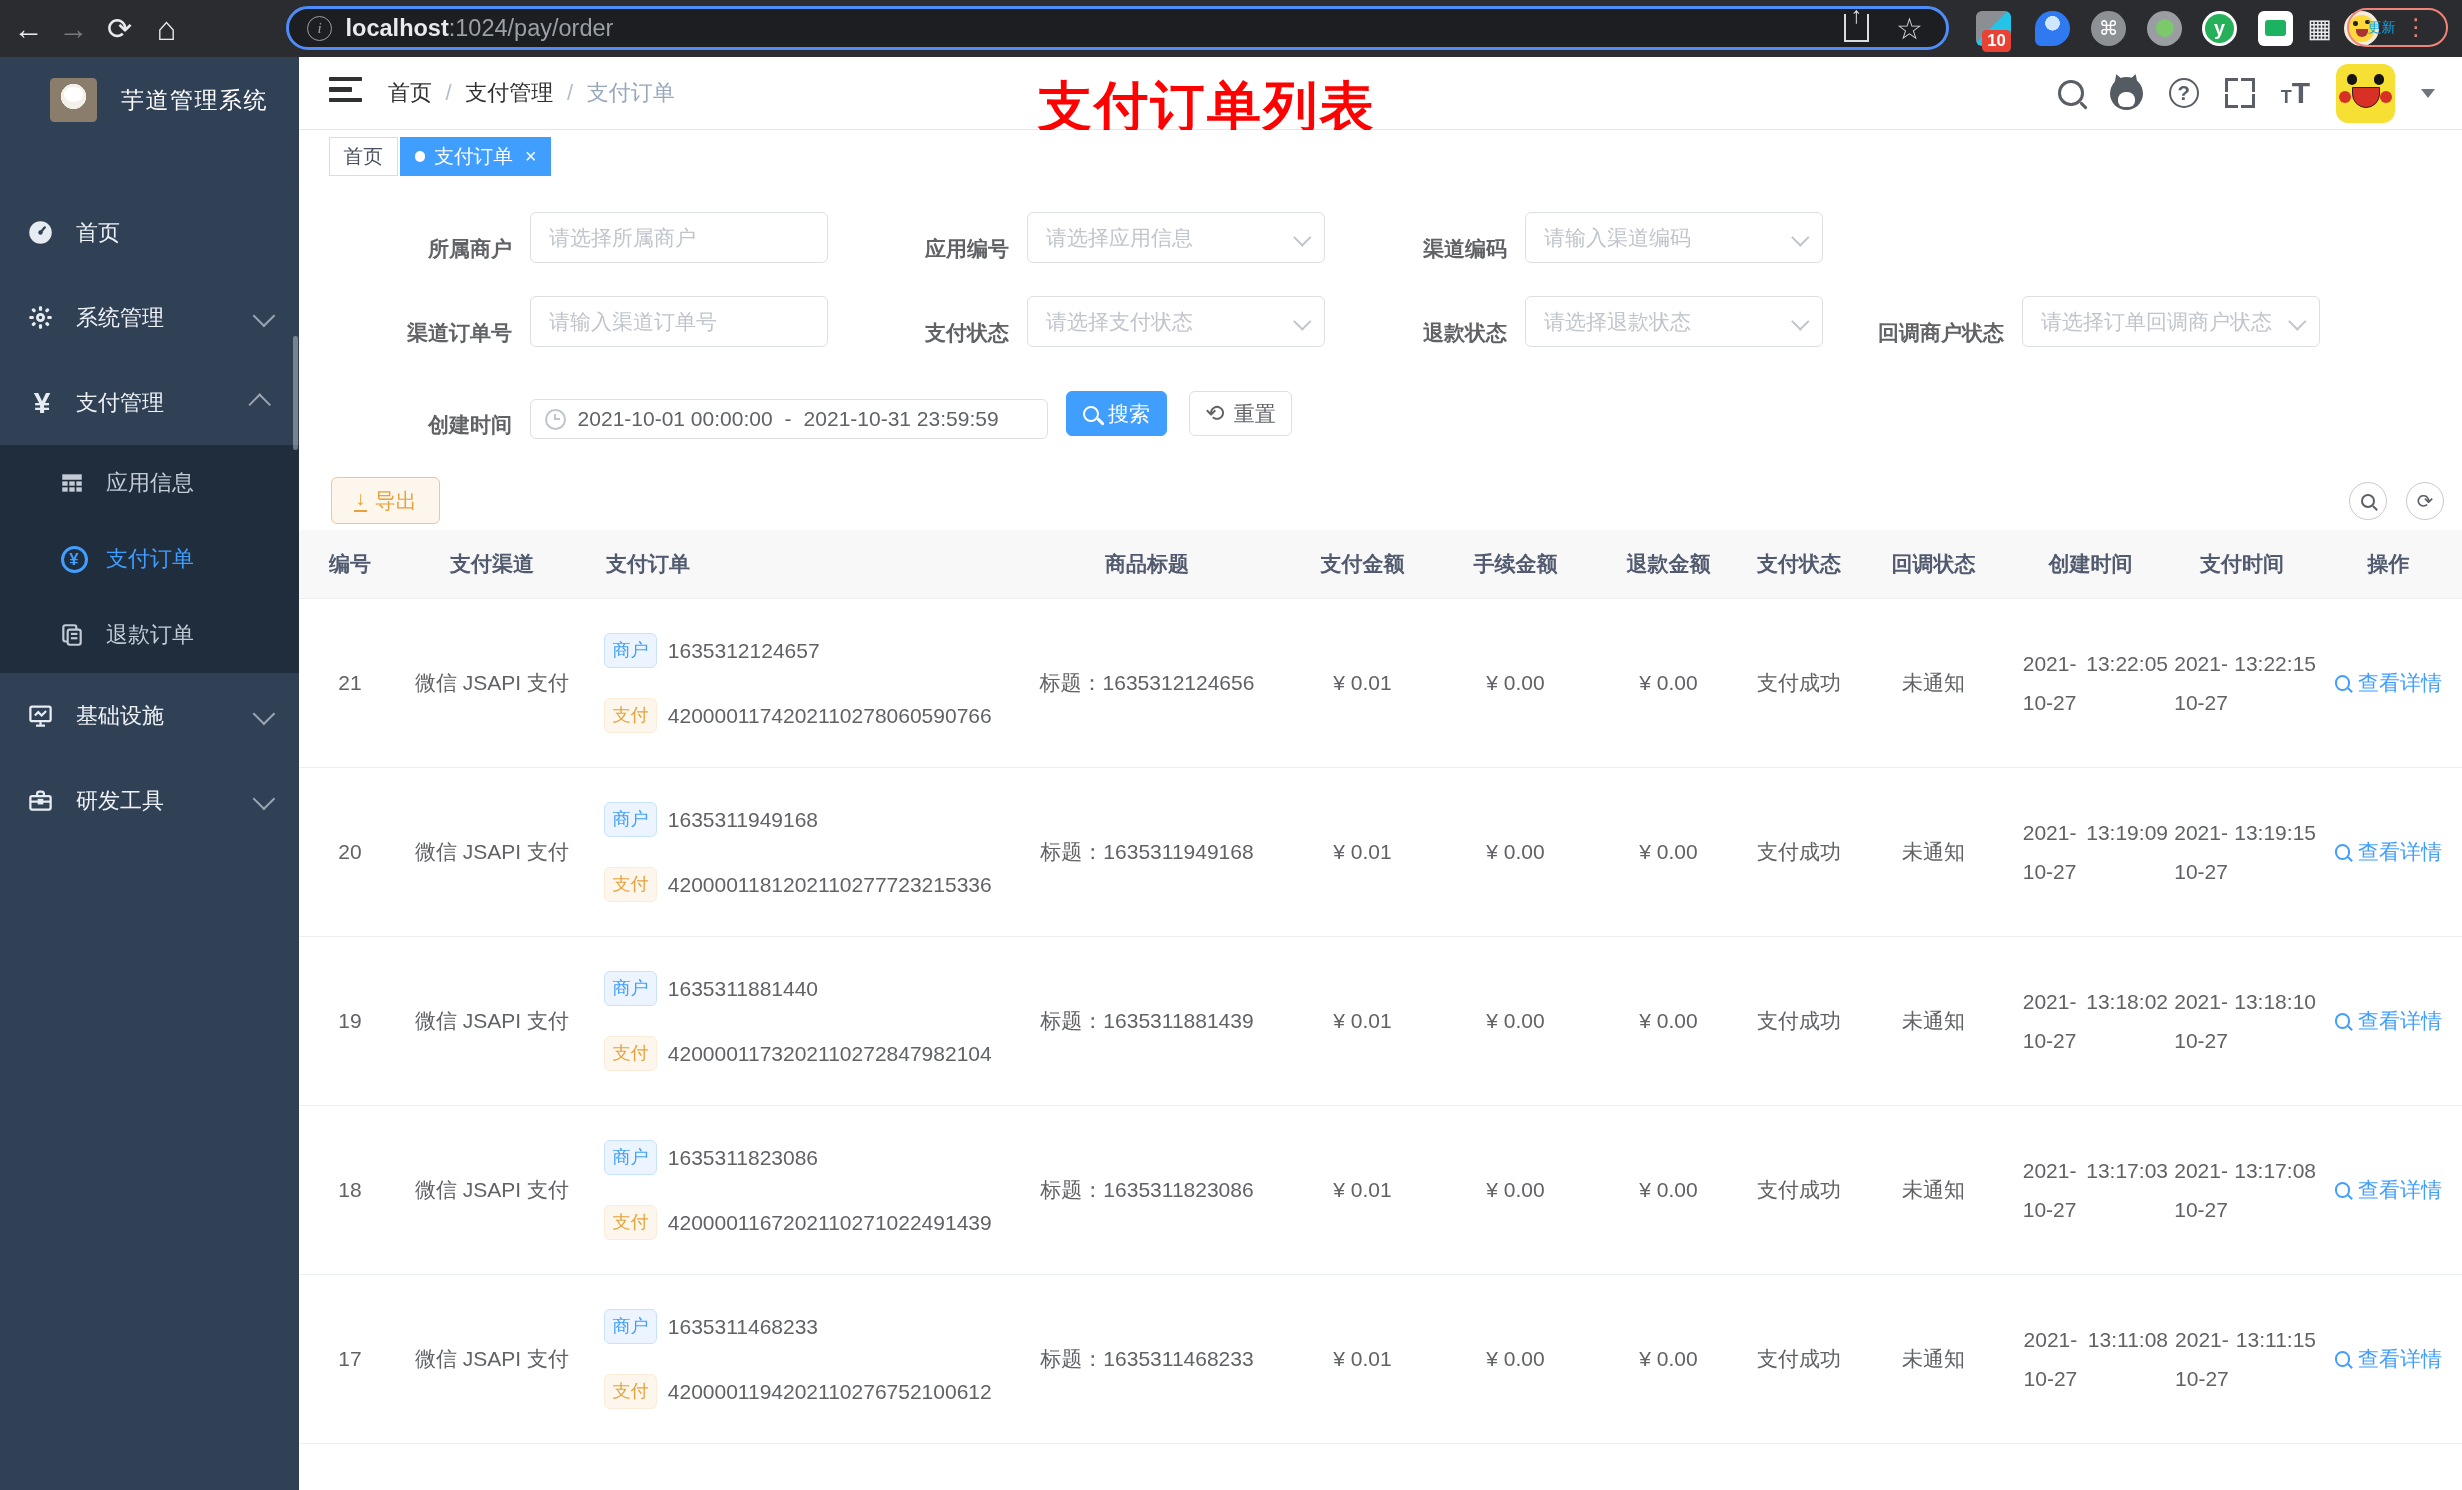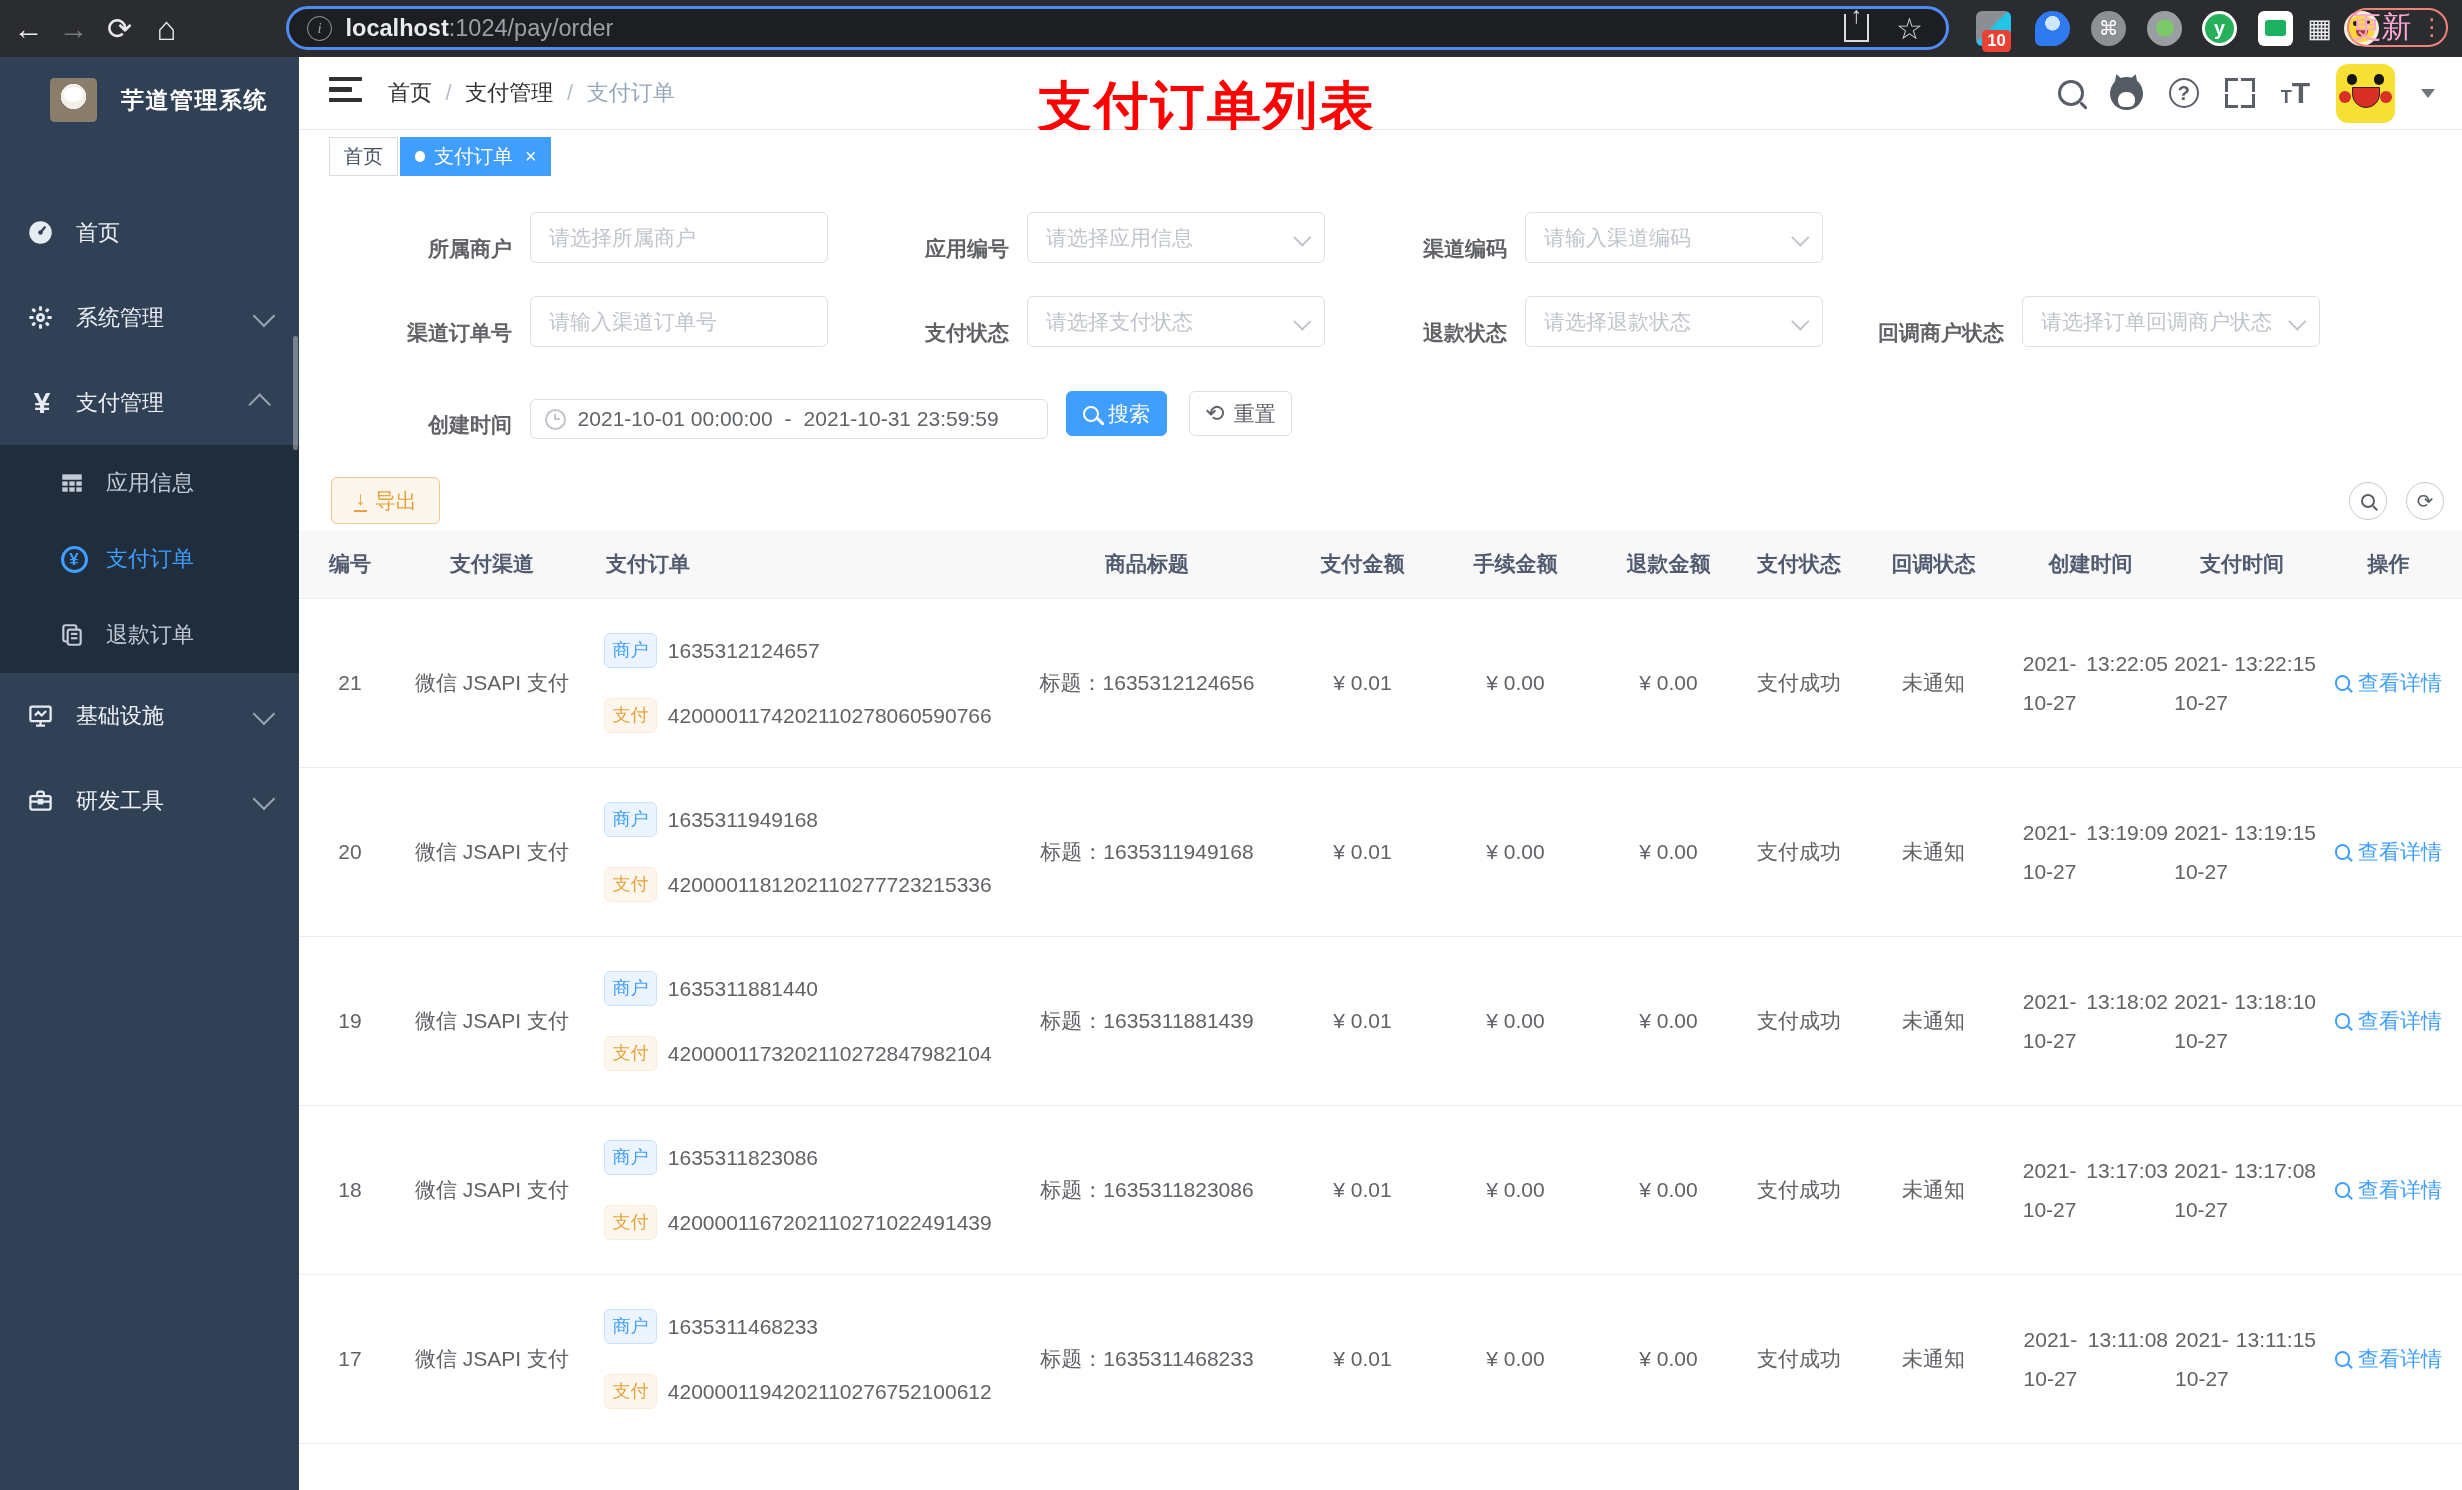--- a/index.html
+++ b/index.html
@@ -19,30 +19,30 @@
   .url-path{color:#9aa0a6;font-size:23.5px;}
   .pill-right{margin-left:auto;display:flex;align-items:center;gap:27px;padding-right:23px;color:#dadce0;}
   .share-ic{width:21px;height:26px;border:2.3px solid #dadce0;border-top:none;position:relative;display:inline-block;}
   .share-ic::after{content:"↑";position:absolute;left:50%;top:-12px;transform:translateX(-50%);font-size:23px;color:#dadce0;}
   .star-ic{font-size:30px;color:#dadce0;}
   .ext{position:absolute;top:10.6px;width:35px;height:35px;border-radius:50%;}
   .badge{position:absolute;left:1982px;top:30px;background:#e94235;color:#fff;font-size:16.7px;
     border-radius:4.5px;padding:0.8px 5.3px;font-weight:bold;z-index:3;}
   .update-pill{position:absolute;left:2347px;top:8.3px;width:101px;height:39px;border:2.3px solid #f08479;
     border-radius:21px;display:flex;align-items:center;justify-content:center;gap:9px;box-sizing:border-box;}
-  .update-txt{color:#f9a8d4;font-size:30px;}
+  .update-txt{color:#0ea5e9;font-size:14px;}
   .dots{color:#f08479;font-size:23px;letter-spacing:0;}
 
   
   .sidebar{position:absolute;left:0;top:57px;width:299px;height:1433px;background:#304156;overflow:hidden;}
   .logo-row{display:flex;align-items:center;padding:21px 0 0 50px;gap:24px;}
   .logo-img{width:47px;height:44px;border-radius:4.5px;background:
     radial-gradient(circle at 50% 42%,#f3efe9 0 36%,#8a7d6c 37% 100%);position:relative;overflow:hidden;}
   .logo-img::after{content:"";position:absolute;left:13.6px;top:9px;width:19.7px;height:15px;background:#fff;border-radius:50%;}
-  .logo-title{color:#fff;font-size:23px;font-weight:bold;letter-spacing:1.5px;}
+  .logo-title{color:#fff;font-size:23px;font-weight:normal;letter-spacing:1.5px;}
   .menu{position:absolute;left:0;top:133px;width:299px;}
   .m-item{position:relative;height:85px;display:flex;align-items:center;color:#eef1f6;font-size:22px;cursor:pointer;}
   .m-item .ic{position:absolute;left:27px;width:30px;text-align:center;color:#e7ecf2;}
   .m-item .lbl{position:absolute;left:76px;}
   .chev{position:absolute;left:254px;width:13.6px;height:13.6px;border-right:2.3px solid #9aa5b3;
     border-bottom:2.3px solid #9aa5b3;}
   .chev.down{transform:rotate(45deg) translateY(-3px);}
   .chev.up{transform:rotate(-135deg) translateY(-3px);}
   .submenu{background:#1f2d3d;}
   .s-item{position:relative;height:76px;display:flex;align-items:center;color:#c3cbd6;font-size:22px;cursor:pointer;}

